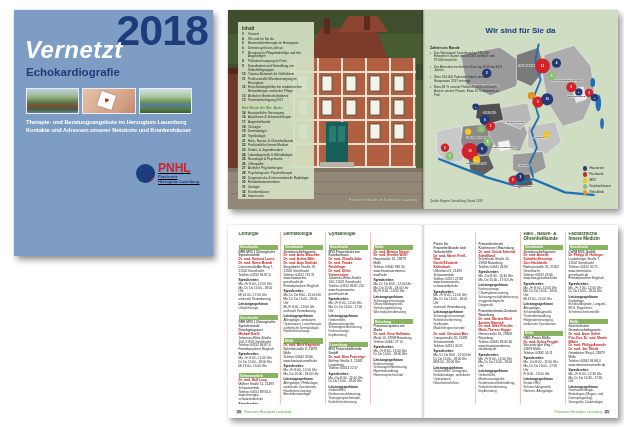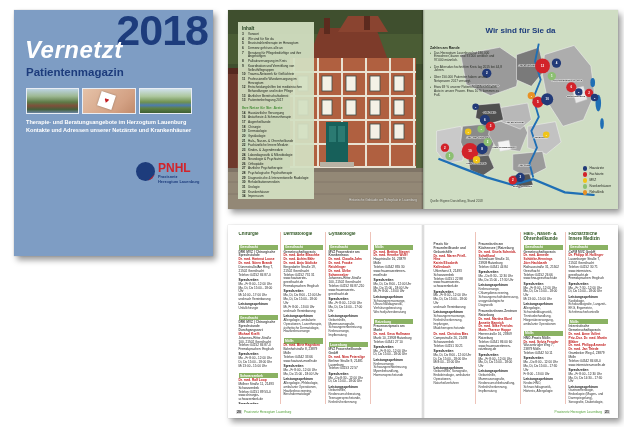--- a/index.html
+++ b/index.html
@@ -13,21 +13,21 @@
   .cover-title{position:absolute;top:26px;left:11px;font-size:24px;font-weight:800;color:#ffffff;letter-spacing:.5px;font-style:italic;}
   .cover-sub{position:absolute;top:56px;left:12px;font-size:11.5px;font-weight:800;color:#1d3c7c;}
   .cover-photos{position:absolute;top:78px;left:12px;width:166px;display:flex;gap:3px;}
   .cover-photos .ph{width:53px;height:24px;border:0.5px solid #e8edf4;}
   .ph1{background:linear-gradient(180deg,#bcd3e2 0%,#9db892 30%,#5d7a46 55%,#7e4f3a 70%,#45603a 85%,#6b84a0 100%);}
   .ph2{position:relative;background:linear-gradient(135deg,#e5c2a8,#d3a184 70%,#c08a6b);}
   .ph2 .card{position:absolute;left:16px;top:4px;width:15px;height:15px;background:#fff;transform:rotate(18deg);
     box-shadow:0 0 2px rgba(0,0,0,.35);font-size:8px;color:#c21c22;text-align:center;line-height:15px;}
   .ph3{background:linear-gradient(180deg,#cfe0ea 0%,#aec89f 30%,#6f9150 55%,#4e7cae 68%,#5d8145 80%,#3e5e33 100%);}
   .cover-tag{position:absolute;top:108px;left:12px;font-size:5.6px;font-weight:700;color:#ffffff;line-height:1.45;}
-  .logo{position:absolute;left:122px;top:152px;display:flex;align-items:flex-start;}
+  .logo{position:absolute;left:122px;top:152px;display:flex;align-items:center;text-decoration:underline;}
   .logo-mark{position:relative;width:19px;height:19px;border-radius:50%;background:#1d3c7c;overflow:hidden;}
   .logo-mark .wedge{position:absolute;right:-2px;bottom:-2px;width:11px;height:11px;background:#d2232a;
     clip-path:polygon(100% 0,0 100%,100% 100%);}
   .logo-txt{margin-left:3px;}
   .logo-abbr{font-size:12px;font-weight:800;color:#d2232a;line-height:1;}
   .logo-name{font-size:3.9px;color:#1d3c7c;font-weight:700;line-height:1.2;margin-top:1px;}
 
   
   .spread-top{left:228px;top:10px;width:390px;height:199px;background:#cfddc3;display:flex;}
   .page-photo{position:relative;width:195px;height:199px;overflow:hidden;}
@@ -82,21 +82,21 @@
   .marker-num{fill:#ffffff;font-weight:800;text-anchor:middle;}
 </style>
 </head>
 <body>
 
 <div class="canvas">
 
   <div class="sheet cover">
     <div class="cover-year">2018</div>
     <div class="cover-title">Vernetzt</div>
-    <div class="cover-sub">Patientenmagazin</div>
+    <div class="cover-sub">Echokardiografie</div>
     <div class="cover-photos">
       <div class="ph ph1"></div>
       <div class="ph ph2">
           <div class="card">♥</div>
         </div>
       <div class="ph ph3"></div>
     </div>
     <div class="cover-tag">
       <div>Therapie- und Beratungsangebote im Herzogtum Lauenburg</div>
       <div>Kontakte und Adressen unserer Netzärzte und Krankenhäuser</div>

